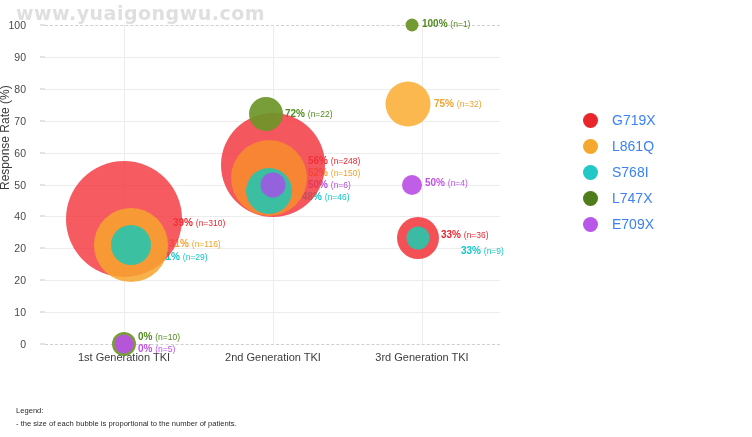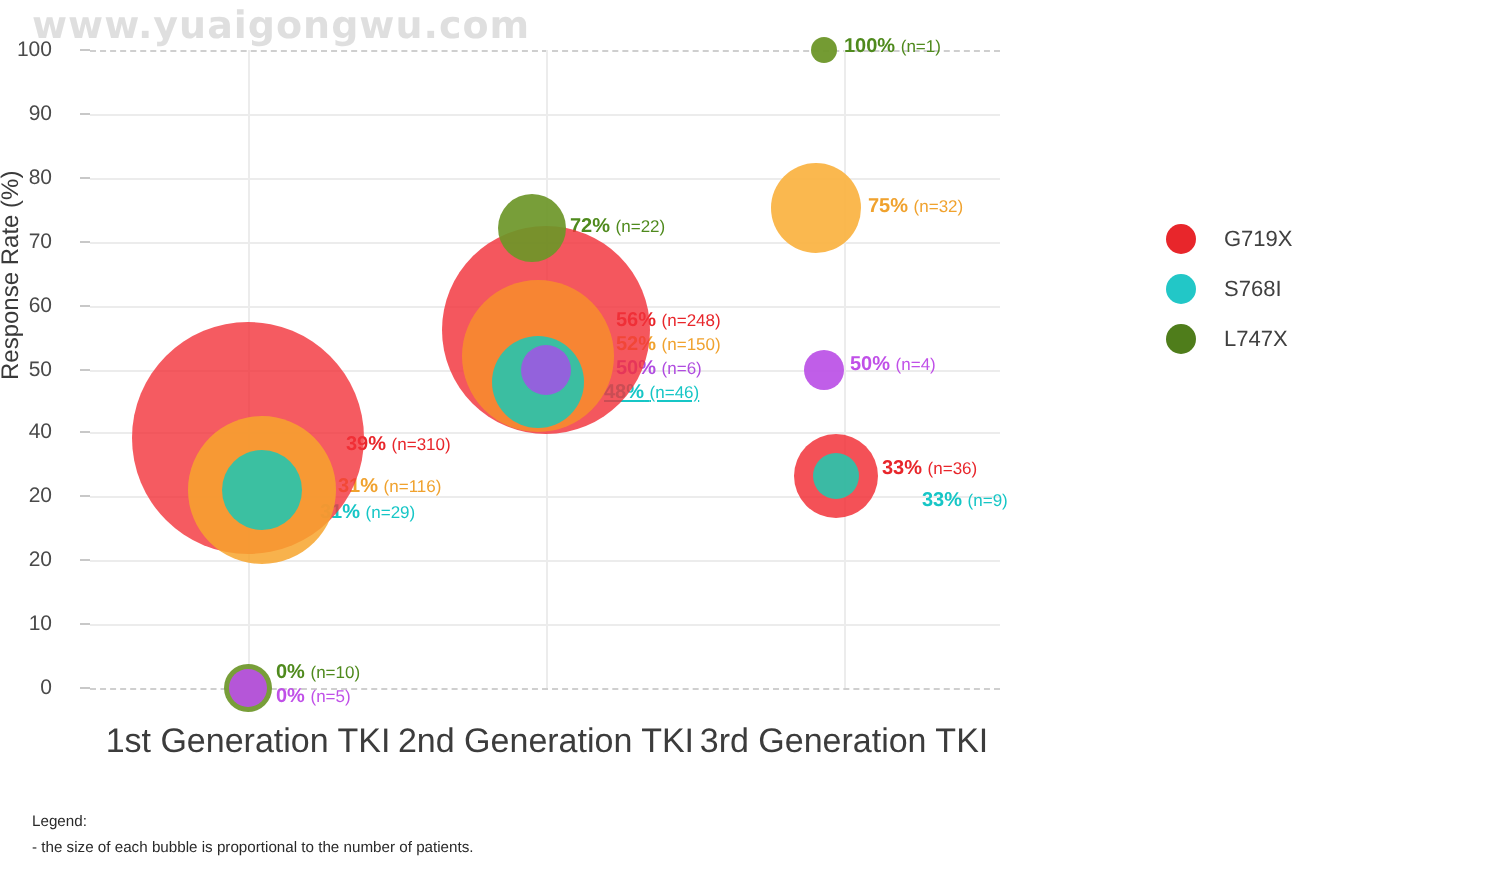--- a/index.html
+++ b/index.html
@@ -92,23 +92,23 @@
     transform-origin: 0 0;
     transform: rotate(-90deg);
     font-size: 12px;
     color: #3a3a3a;
     white-space: nowrap;
   }
 
   .xtick {
     position: absolute;
     top: 100%;
-    margin-top: 17px;
+    margin-top: 7px;
     transform: translateX(-50%);
-    font-size: 17px;
+    font-size: 11px;
     color: #3c3c3c;
     white-space: nowrap;
   }
 
   
   .bubble {
     position: absolute;
     border-radius: 50%;
     transform: translate(-50%, -50%);
   }
@@ -147,22 +147,22 @@
   }
   .legend-swatch {
     width: 15px;
     height: 15px;
     border-radius: 50%;
     margin-left: 10px;
     margin-right: 14px;
     flex: none;
   }
   .legend-label {
-    font-size: 11px;
-    color: #404040;
+    font-size: 14px;
+    color: #3b82f6;
   }
 
   
   #footer {
     position: absolute;
     left: 16px;
     top: 405px;
     width: 520px;
     font-size: 7.6px;
     color: #2a2a2a;
@@ -264,21 +264,21 @@
     </div>
     <div class="dlabel" style="left:263px; top:136px; color:#e8262b;">
       <span>56%</span> <span class="n">(n=248)</span>
     </div>
     <div class="dlabel" style="left:263px; top:148px; color:#f0a22e;">
       <span>52%</span> <span class="n">(n=150)</span>
     </div>
     <div class="dlabel" style="left:263px; top:160px; color:#b04ce0;">
       <span>50%</span> <span class="n">(n=6)</span>
     </div>
-    <div class="dlabel" style="left:257px; top:172px; color:#16c6c6;text-decoration:underline;">
+    <div class="dlabel" style="left:257px; top:172px; color:#16c6c6;">
       <span>48%</span> <span class="n">(n=46)</span>
     </div>
 
     <div class="dlabel" style="left:377px; top:-1px; color:#4f8a1d;">
       <span>100%</span> <span class="n">(n=1)</span>
     </div>
     <div class="dlabel" style="left:389px; top:79px; color:#f0a22e;">
       <span>75%</span> <span class="n">(n=32)</span>
     </div>
     <div class="dlabel" style="left:380px; top:158px; color:#c050e8;">
@@ -294,25 +294,33 @@
   </div>
 </div>
 
 <div id="legend">
 
   <div class="legend-row">
     <span class="legend-swatch" style="background:#e8262b;"></span>
     <span class="legend-label">G719X</span>
   </div>
   <div class="legend-row">
+    <span class="legend-swatch" style="background:#f5a82e;"></span>
+    <span class="legend-label">L861Q</span>
+  </div>
+  <div class="legend-row">
     <span class="legend-swatch" style="background:#22c7c7;"></span>
     <span class="legend-label">S768I</span>
   </div>
   <div class="legend-row">
     <span class="legend-swatch" style="background:#4f7d1b;"></span>
     <span class="legend-label">L747X</span>
+  </div>
+  <div class="legend-row">
+    <span class="legend-swatch" style="background:#b857e8;"></span>
+    <span class="legend-label">E709X</span>
   </div>
 </div>
 
 <div id="footer">
   <div class="ftitle">Legend:</div>
   <div>- the size of each bubble is proportional to the number of patients.</div>
 </div>
 
 </body></html>

